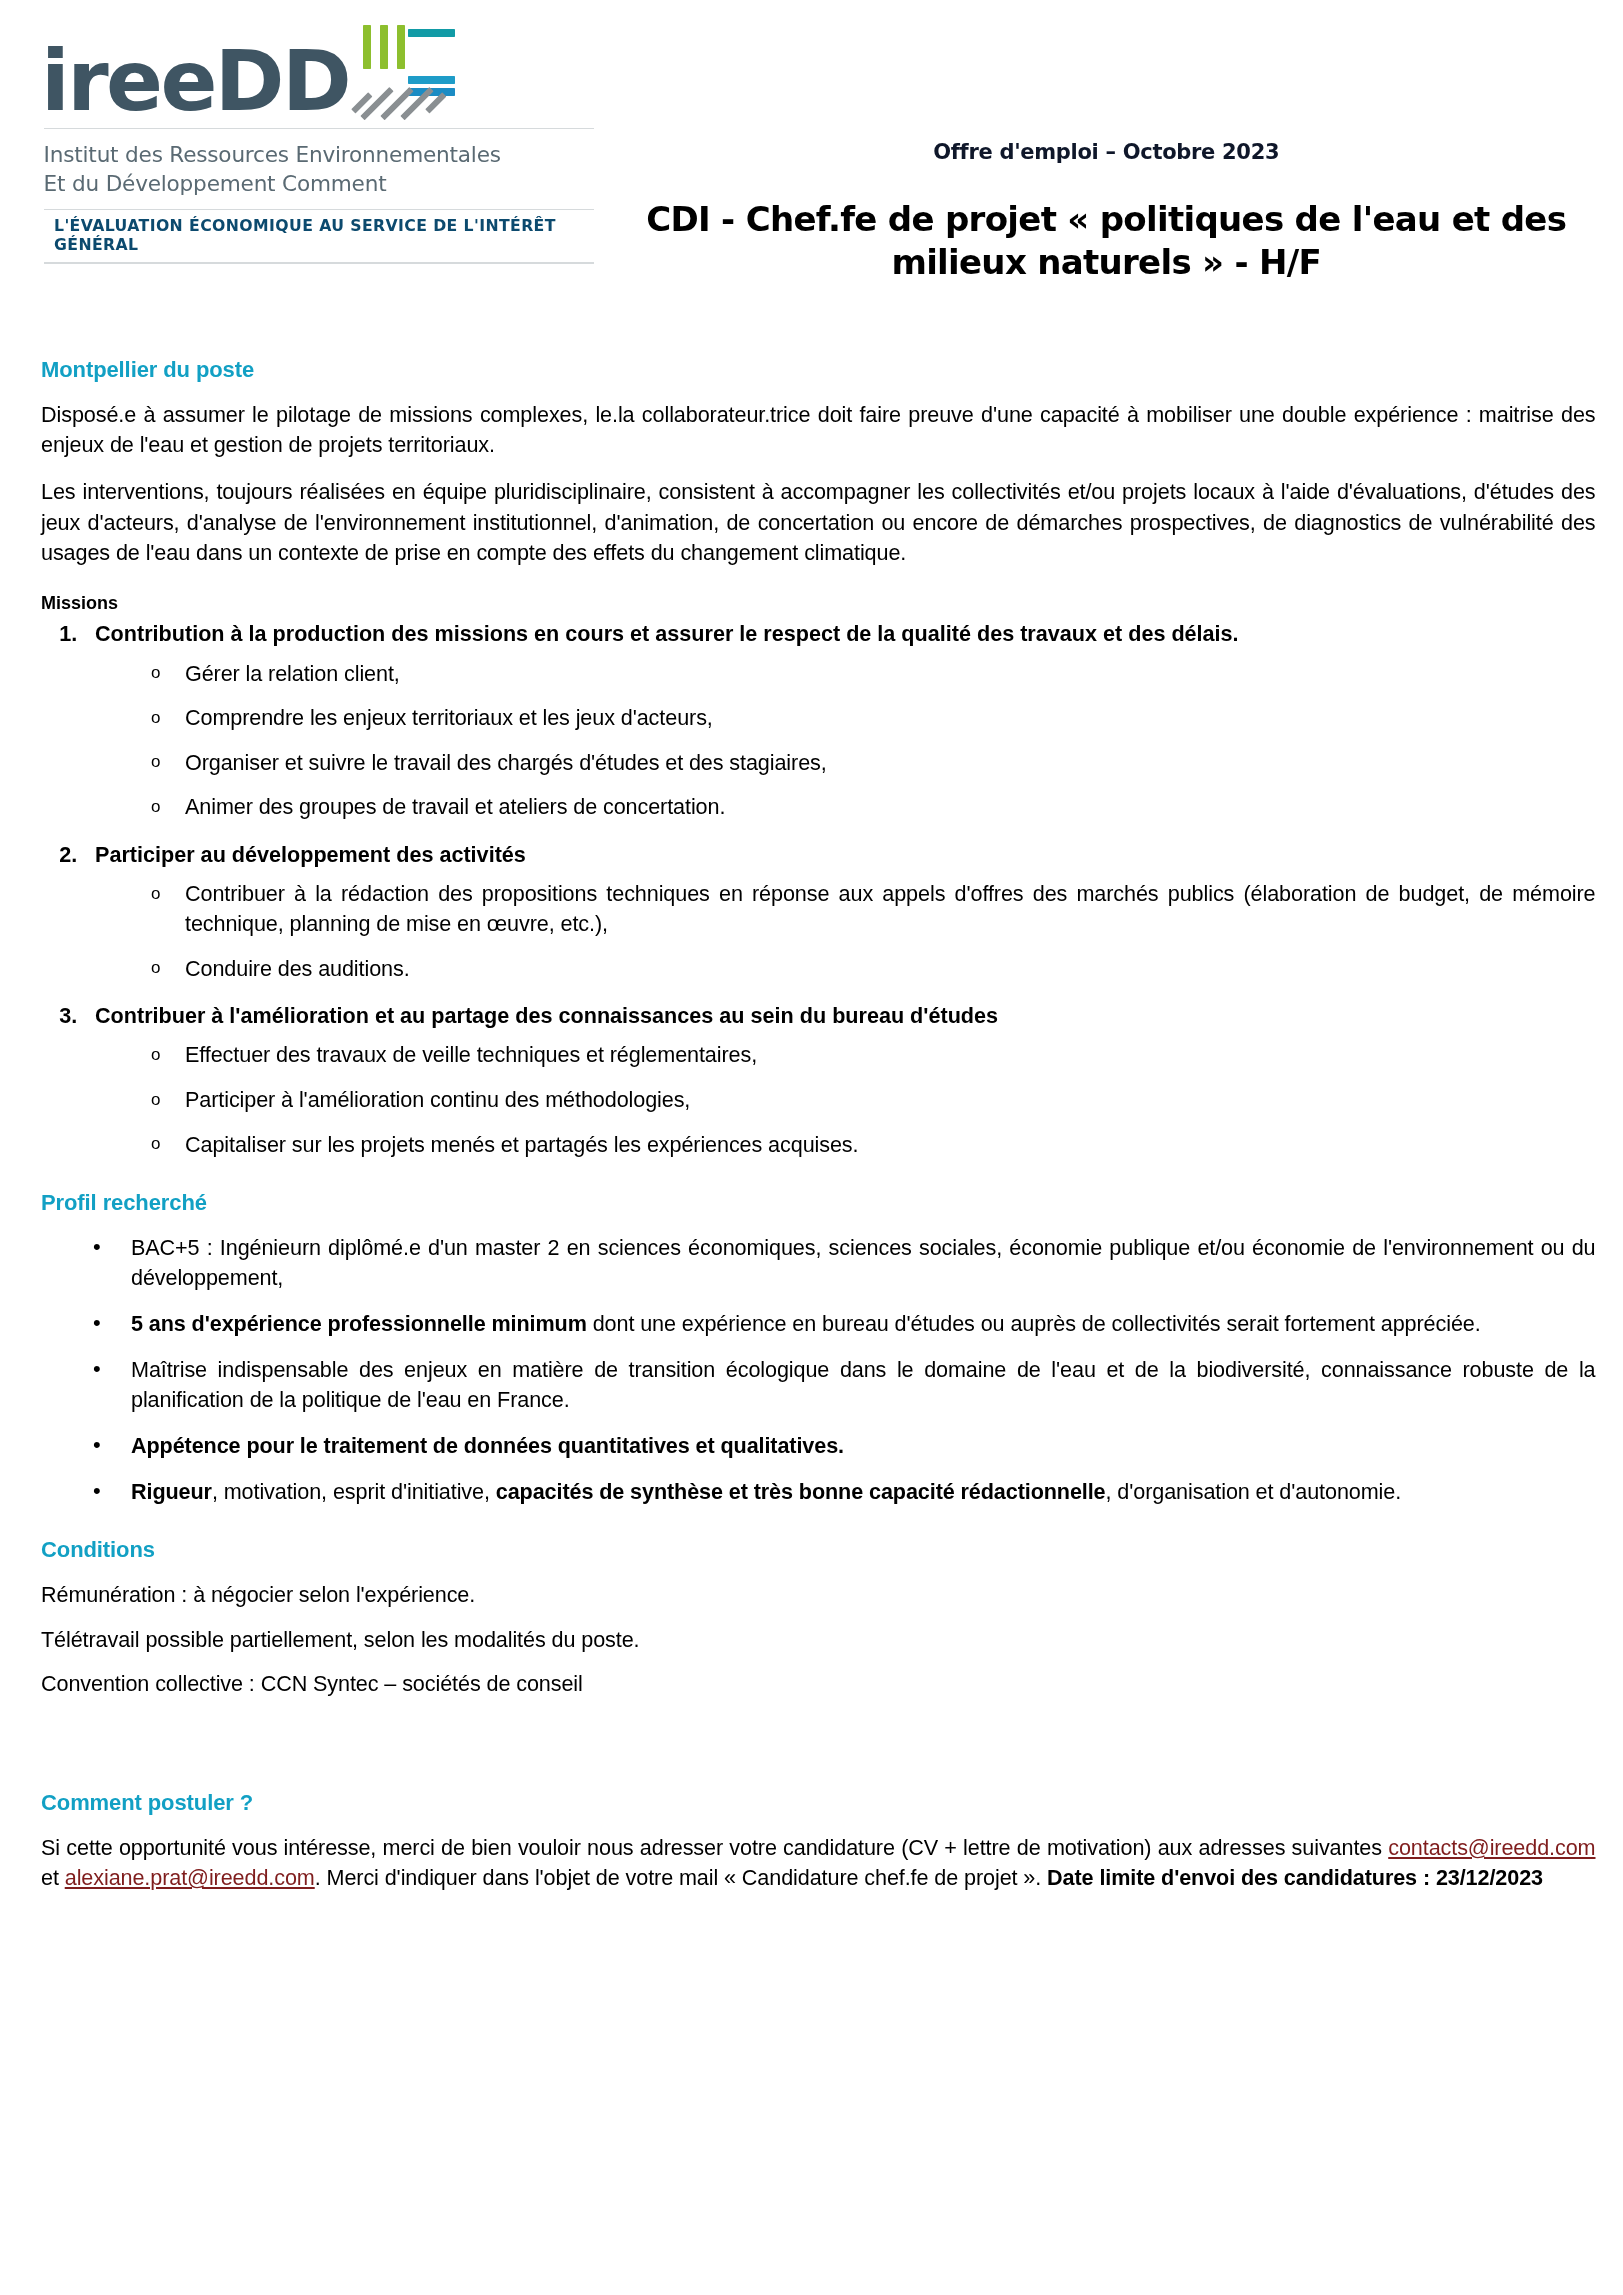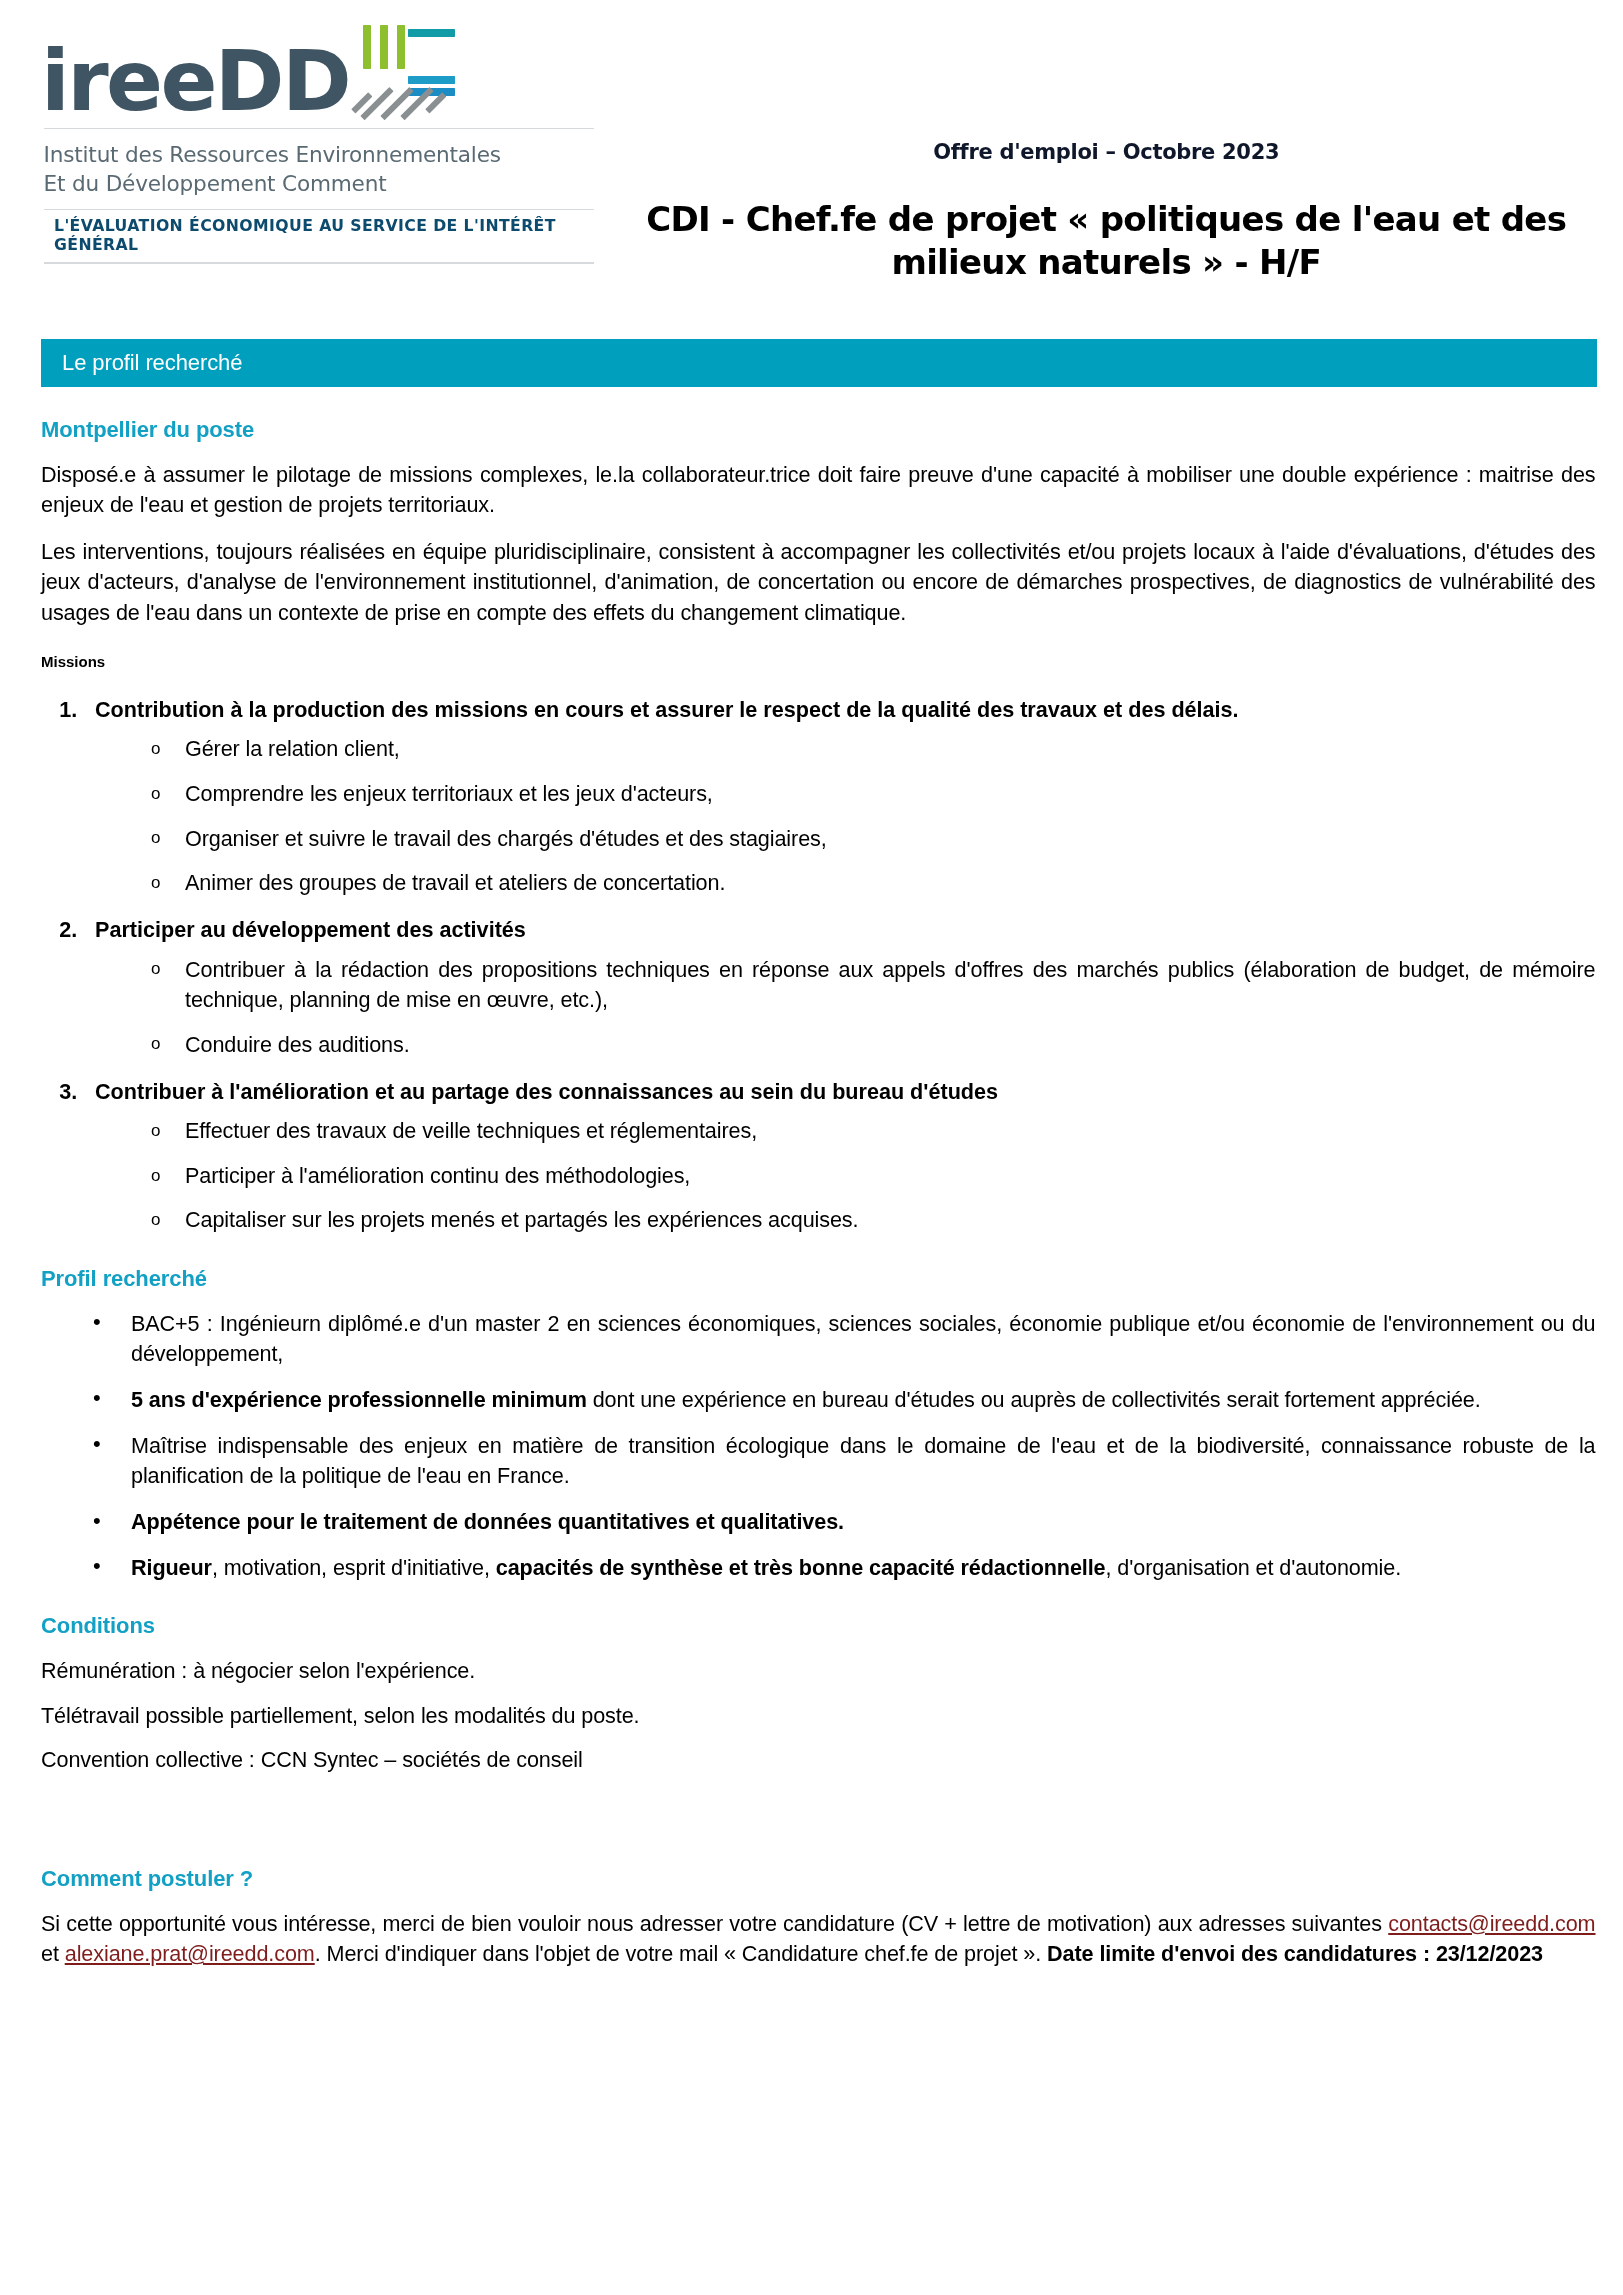--- a/index.html
+++ b/index.html
@@ -166,23 +166,23 @@
   }
   .h2 {
     color: #12A0C4;
     font-size: 22px;
     font-weight: 700;
     margin: 30px 0 17px 0;
     letter-spacing: -0.1px;
   }
   .h3 {
     color: #000000;
-    font-size: 15px;
-    font-weight: 700;
-    margin: 25px 0 25px 0;
+    font-size: 18px;
+    font-weight: 700;
+    margin: 25px 0 5px 0;
   }
   p.body {
     font-size: 21.6px;
     line-height: 1.40;
     margin: 0 0 17px 0;
     text-align: justify;
     letter-spacing: -0.1px;
   }
   p.body.tight { margin-bottom: 14.4px; }
 
@@ -292,23 +292,20 @@
       <div class="logo-tag">L'ÉVALUATION ÉCONOMIQUE AU SERVICE DE L'INTÉRÊT GÉNÉRAL</div>
       <div class="logo-rule3"></div>
     </div>
 
     <div class="header-titles">
       <div class="kicker">Offre d'emploi – Octobre 2023</div>
       <div class="doc-title">CDI - Chef.fe de projet « politiques de l'eau et des milieux naturels » - H/F</div>
     </div>
   </div>
 
-  <div class="banner">
-    <span class="banner-text">Le profil recherché</span>
-  </div>
 
   <div class="content">
 
     <div class="h2">Montpellier du poste</div>
     <p class="body">Disposé.e à assumer le pilotage de missions complexes, le.la collaborateur.trice doit faire preuve d'une capacité à mobiliser une double expérience : maitrise des enjeux de l'eau et gestion de projets territoriaux.</p>
     <p class="body">Les interventions, toujours réalisées en équipe pluridisciplinaire, consistent à accompagner les collectivités et/ou projets locaux à l'aide d'évaluations, d'études des jeux d'acteurs, d'analyse de l'environnement institutionnel, d'animation, de concertation ou encore de démarches prospectives, de diagnostics de vulnérabilité des usages de l'eau dans un contexte de prise en compte des effets du changement climatique.</p>
 
     <div class="h3">Missions</div>
 
     <ol class="numbered">

